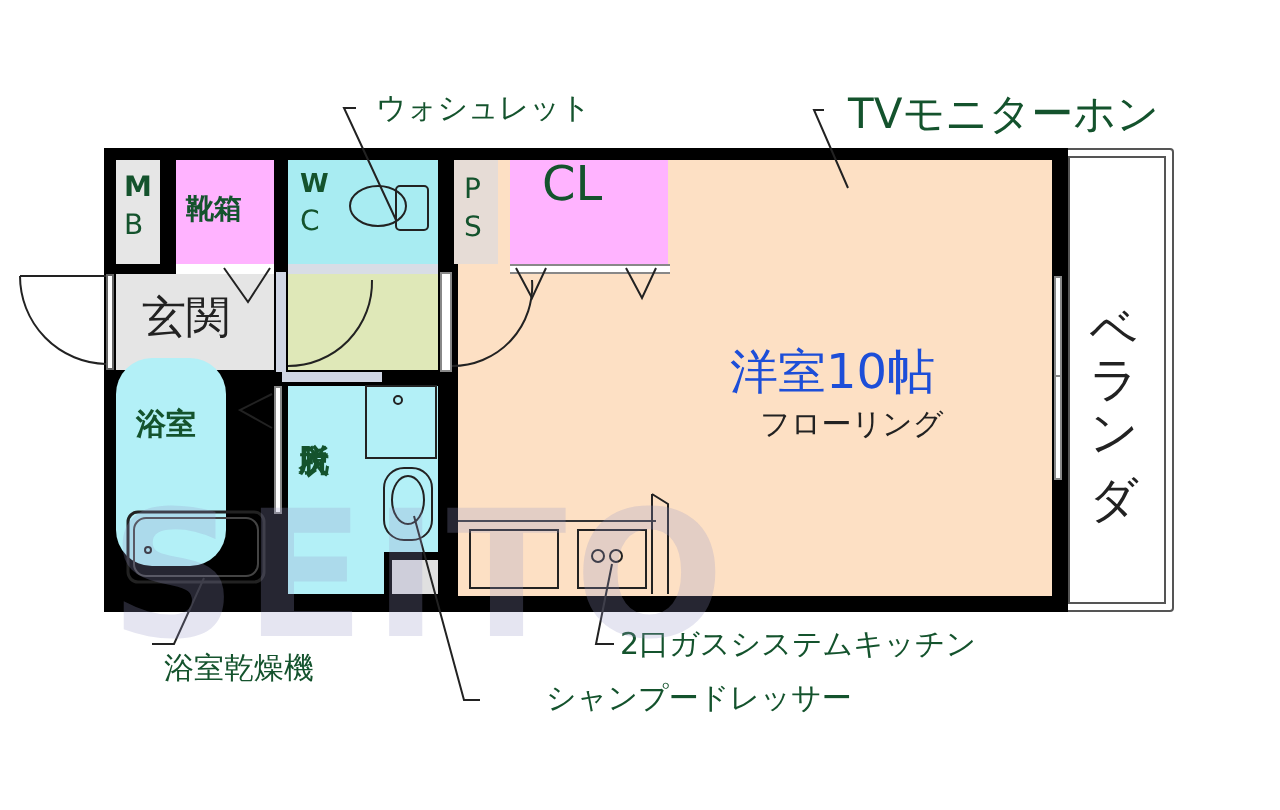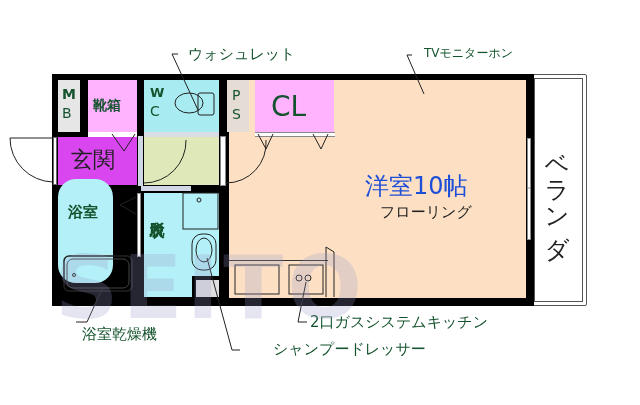--- a/index.html
+++ b/index.html
@@ -31,28 +31,28 @@
 </div>
 <div class="abs" style="left:144px;top:80px;width:75px;height:52px;background:#a8ecf2;">
   <div class="lbl" style="left:6px;top:6px;font-size:13px;font-weight:bold;">W</div>
   <div class="lbl" style="left:6px;top:24px;font-size:14px;">C</div>
 </div>
 <div class="abs" style="left:227px;top:80px;width:22px;height:52px;background:#e6dcd6;">
   <div class="lbl" style="left:5px;top:8px;font-size:14px;">P</div>
   <div class="lbl" style="left:5px;top:27px;font-size:14px;">S</div>
 </div>
 <div class="abs" style="left:255px;top:80px;width:79px;height:52px;background:#ffb3ff;">
-  <div class="lbl" style="left:16px;top:13px;font-size:28px;text-align:right;">CL</div>
+  <div class="lbl" style="left:16px;top:0;font-size:24px;text-align:right;">CL</div>
 </div>
 
 <div class="abs" style="left:255px;top:132px;width:80px;height:5px;background:#fff;border-top:1px solid #888;border-bottom:1px solid #888;"></div>
 <div class="abs" style="left:88px;top:132px;width:49px;height:5px;background:#fff;"></div>
 <div class="abs" style="left:144px;top:132px;width:75px;height:5px;background:#d8dde6;"></div>
 
-<div class="abs" style="left:58px;top:137px;width:79px;height:48px;background:#d946ef;">
+<div class="abs" style="left:58px;top:137px;width:79px;height:48px;background:#e5e5e5;">
   <div class="lbl" style="left:13px;top:12px;font-size:22px;color:#222;">玄関</div>
 </div>
 <div class="abs" style="left:144px;top:137px;width:75px;height:48px;background:#dfe8b8;"></div>
 <div class="abs" style="left:138px;top:136px;width:5px;height:50px;background:#d0d6e4;"></div>
 <div class="abs" style="left:220px;top:136px;width:6px;height:50px;background:#fff;border:1px solid #888;"></div>
 <div class="abs" style="left:53px;top:137px;width:4px;height:48px;background:#fff;border:1px solid #666;"></div>
 <div class="abs" style="left:141px;top:186px;width:50px;height:5px;background:#d0d6e4;"></div>
 
 <div class="abs" style="left:58px;top:179px;width:55px;height:104px;background:#b3f0f7;border-radius:18px;">
   <div class="lbl" style="left:10px;top:26px;font-size:15px;font-weight:bold;">浴室</div>
@@ -106,18 +106,18 @@
   <path d="M178 54 H172 L198 110" fill="none" stroke="#222"></path>
   <path d="M412 55 H407 L424 94" fill="none" stroke="#222"></path>
   <path d="M102 289 L87 322 H76" fill="none" stroke="#222"></path>
   <path d="M306 282 L298 322 H307" fill="none" stroke="#222"></path>
   <path d="M207 258 L232 350 H240" fill="none" stroke="#222"></path>
 
   <line x1="527" y1="188" x2="531" y2="188" stroke="#888"></line>
 </svg>
 
 <div class="lbl" style="left:188px;top:47px;font-size:15px;">ウォシュレット</div>
-<div class="lbl" style="left:424px;top:47px;font-size:12px;">TVモニターホン</div>
+<div class="lbl" style="left:424px;top:47px;font-size:21px;">TVモニターホン</div>
 <div class="lbl" style="left:82px;top:315px;font-size:15px;margin-top:12px;">浴室乾燥機</div>
 <div class="lbl" style="left:310px;top:315px;font-size:15px;">2口ガスシステムキッチン</div>
 <div class="lbl" style="left:253px;top:342px;font-size:15px;margin-left:20px;">シャンプードレッサー</div>
 
 <div class="lbl" style="left:55px;top:232px;font-size:88px;font-weight:bold;color:rgba(150,150,200,0.25);letter-spacing:4px;margin-top:12px;">SEITO</div>
 
 </body></html>

